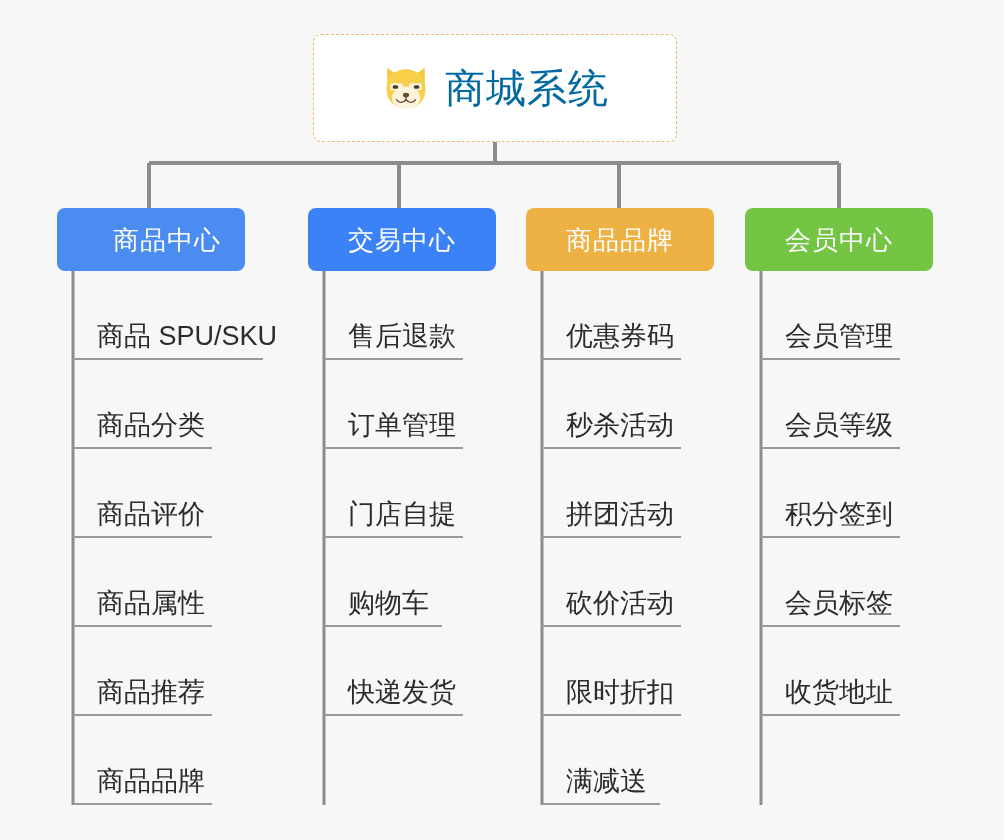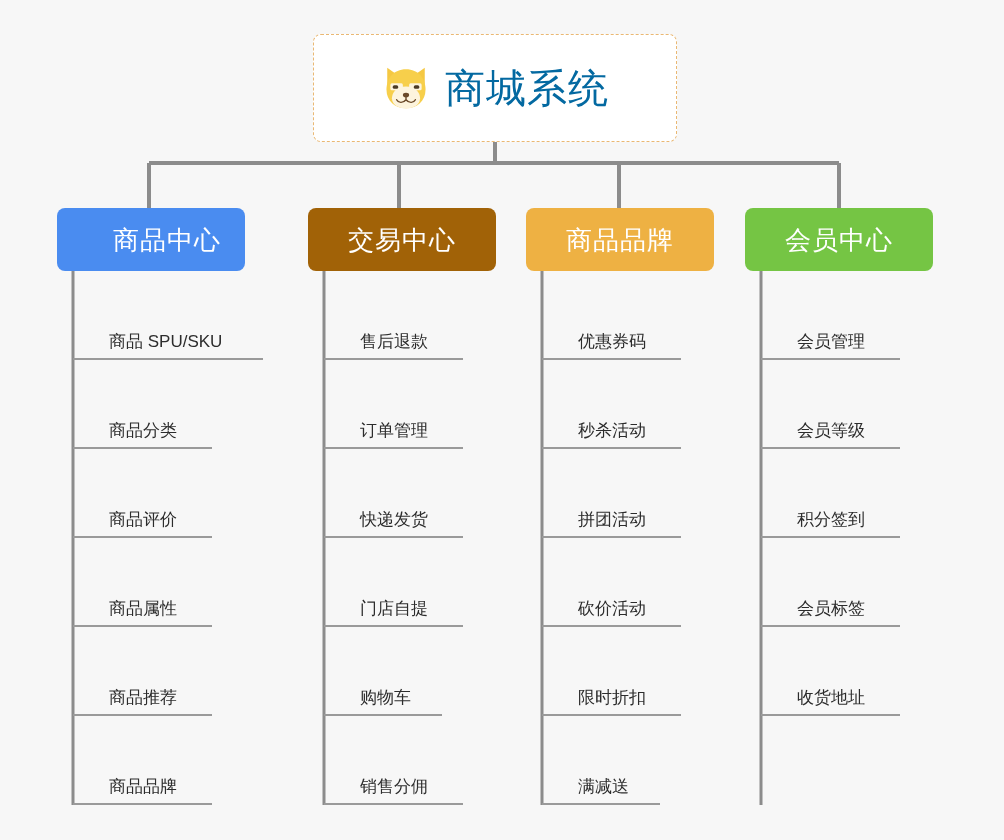--- a/index.html
+++ b/index.html
@@ -92,23 +92,23 @@
     left: 0;
     width: 230px;
   }
   .leaf-item {
     position: relative;
     height: 89px;
     box-sizing: border-box;
   }
   .leaf-text {
     position: absolute;
-    left: 52px;
+    left: 40px;
     bottom: 10px;
-    font-size: 17px;
+    font-size: 27px;
     color: #2c2c2c;
     line-height: 1;
     white-space: nowrap;
   }
   .leaf-rule {
     position: absolute;
     left: 16px;
     bottom: 0;
     height: 2px;
     background: #9a9a9a;
@@ -195,46 +195,42 @@
         <span class="leaf-rule" style="width:139px"></span>
       </div>
       <div class="leaf-item">
         <span class="leaf-text">商品品牌</span>
         <span class="leaf-rule" style="width:139px"></span>
       </div>
     </div>
   </div>
 
   <div class="column col-1">
-    <div class="cat-box" style="background: #a16207; text-align: center;">
+    <div class="cat-box" style="background: #3b82f6; text-align: center;">
       <span class="cat-label">交易中心</span>
     </div>
     <div class="leaf-list">
       <div class="leaf-item">
         <span class="leaf-text">售后退款</span>
         <span class="leaf-rule" style="width:139px"></span>
       </div>
       <div class="leaf-item">
         <span class="leaf-text">订单管理</span>
-        <span class="leaf-rule" style="width:139px"></span>
-      </div>
-      <div class="leaf-item">
-        <span class="leaf-text">快递发货</span>
         <span class="leaf-rule" style="width:139px"></span>
       </div>
       <div class="leaf-item">
         <span class="leaf-text">门店自提</span>
         <span class="leaf-rule" style="width:139px"></span>
       </div>
       <div class="leaf-item">
         <span class="leaf-text">购物车</span>
         <span class="leaf-rule" style="width:118px"></span>
       </div>
       <div class="leaf-item">
-        <span class="leaf-text">销售分佣</span>
+        <span class="leaf-text">快递发货</span>
         <span class="leaf-rule" style="width:139px"></span>
       </div>
     </div>
   </div>
 
   <div class="column col-2">
     <div class="cat-box" style="background: rgb(238, 177, 67);">
       <span class="cat-label">商品品牌</span>
     </div>
     <div class="leaf-list">

